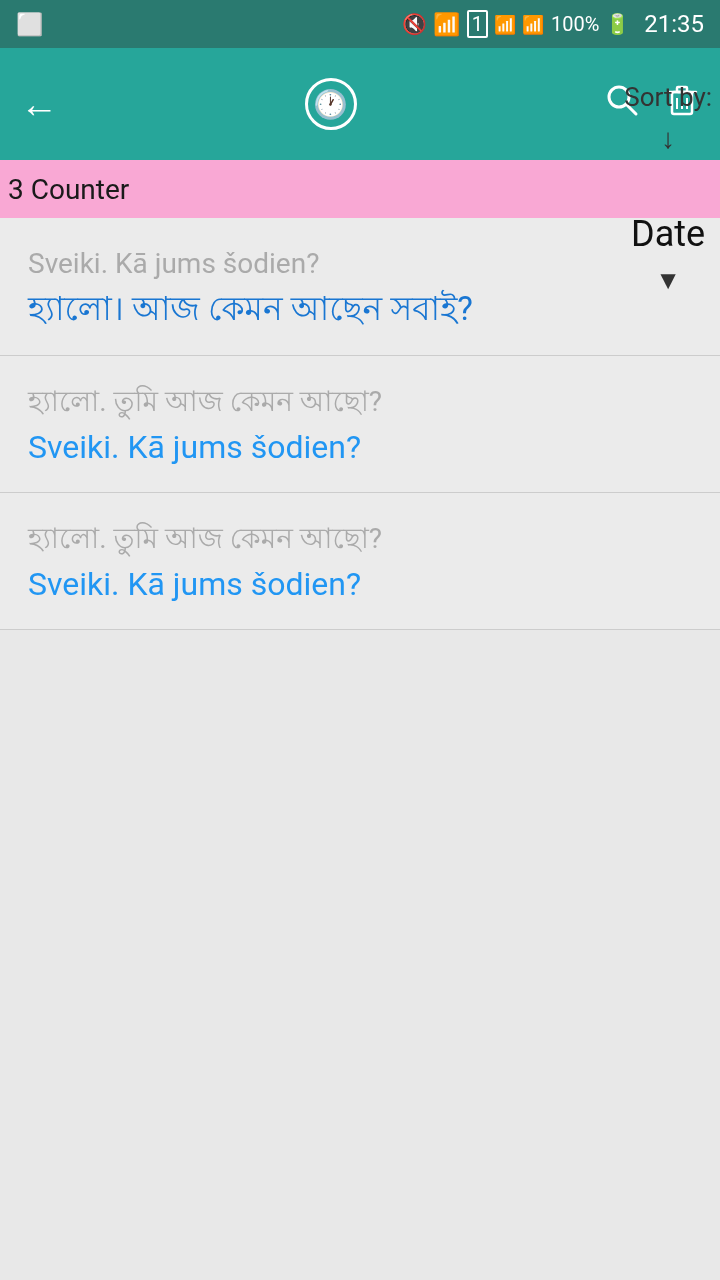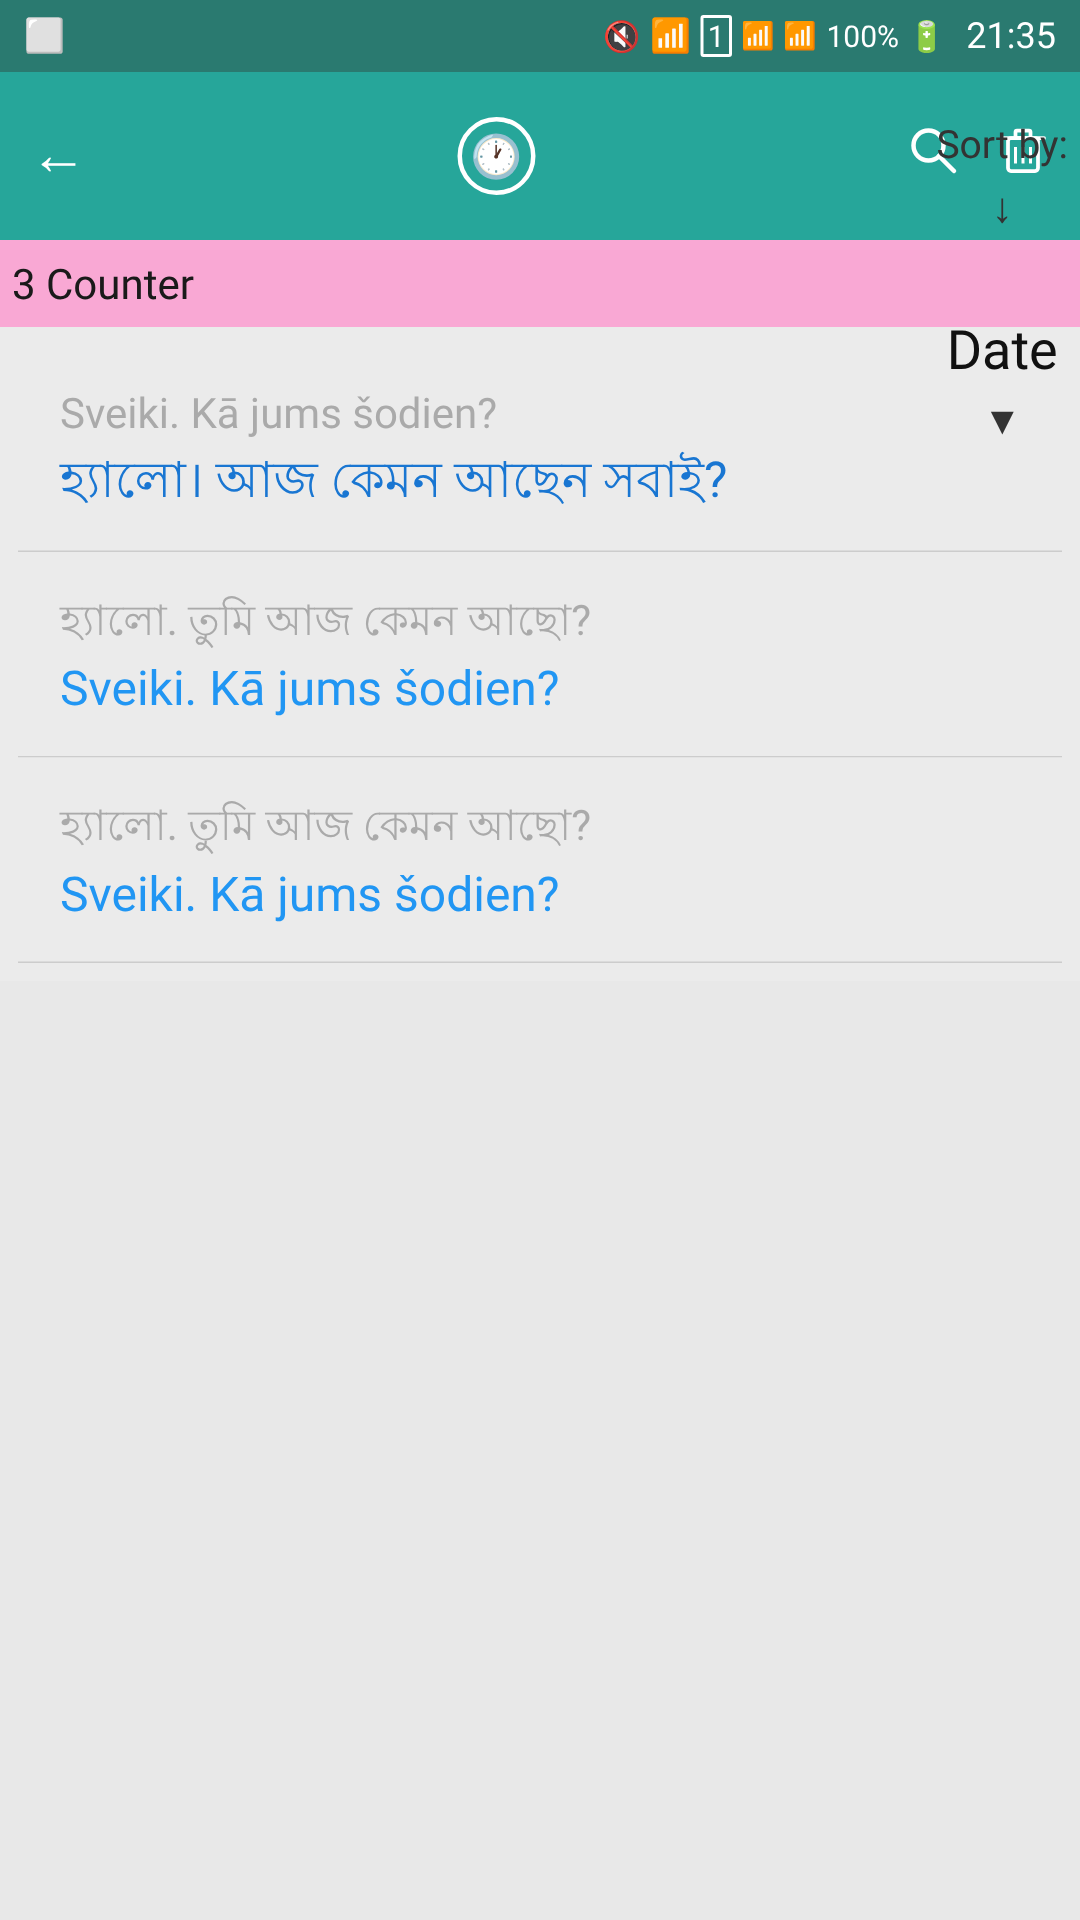--- a/index.html
+++ b/index.html
@@ -131,21 +131,21 @@
       margin-top: 48px;
     }
     .dropdown-arrow {
       font-size: 26px;
       color: #333;
     }
 
     
     .list-container {
       background: #ebebeb;
-      padding: 12px;
+      padding: 0;
     }
     .list-item {
       background: #ebebeb;
       padding: 28px 28px 24px 28px;
       border-bottom: 1px solid #ccc;
     }
     .list-item-source {
       font-size: 28px;
       color: #aaa;
       margin-bottom: 6px;

